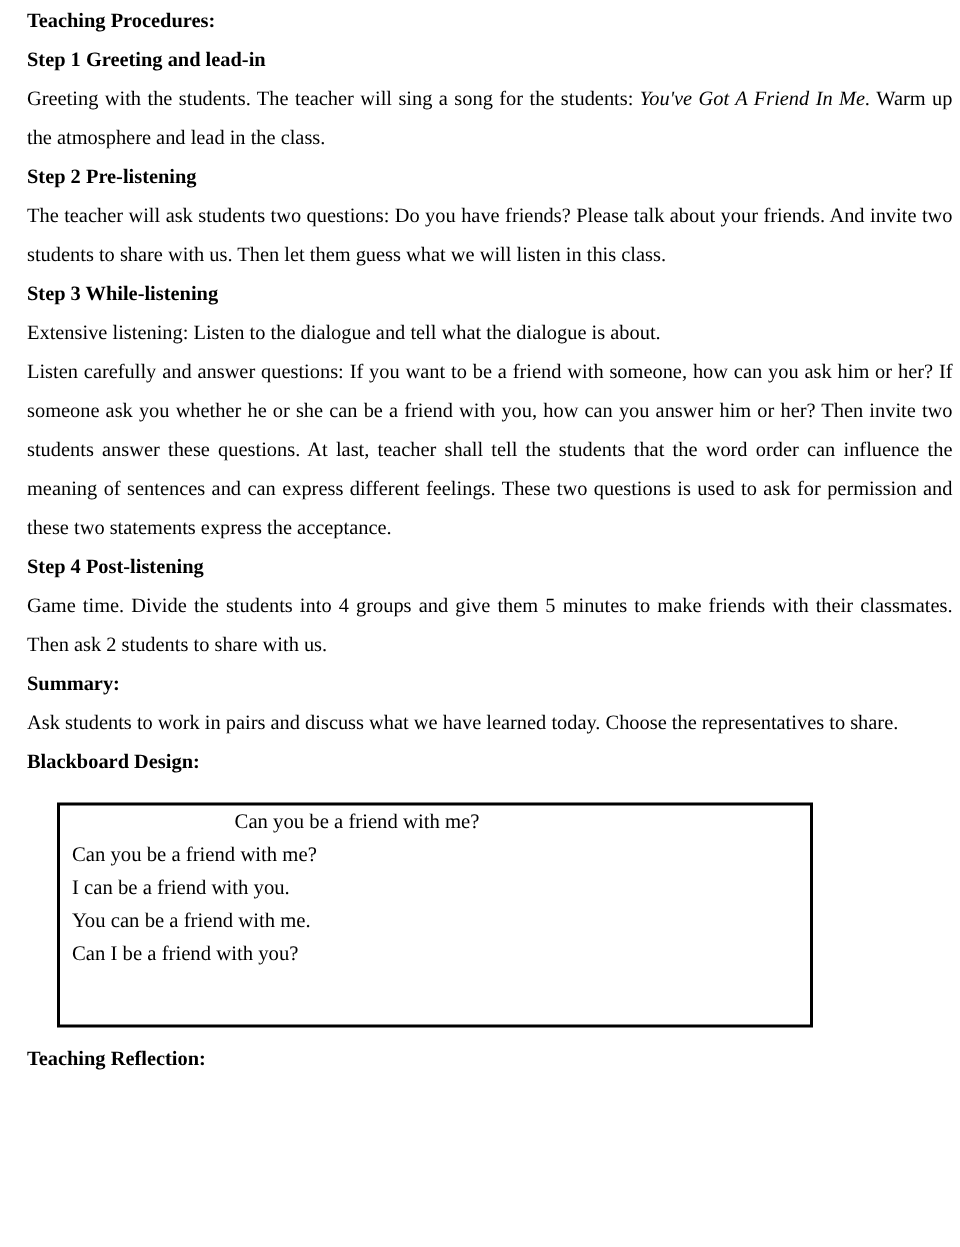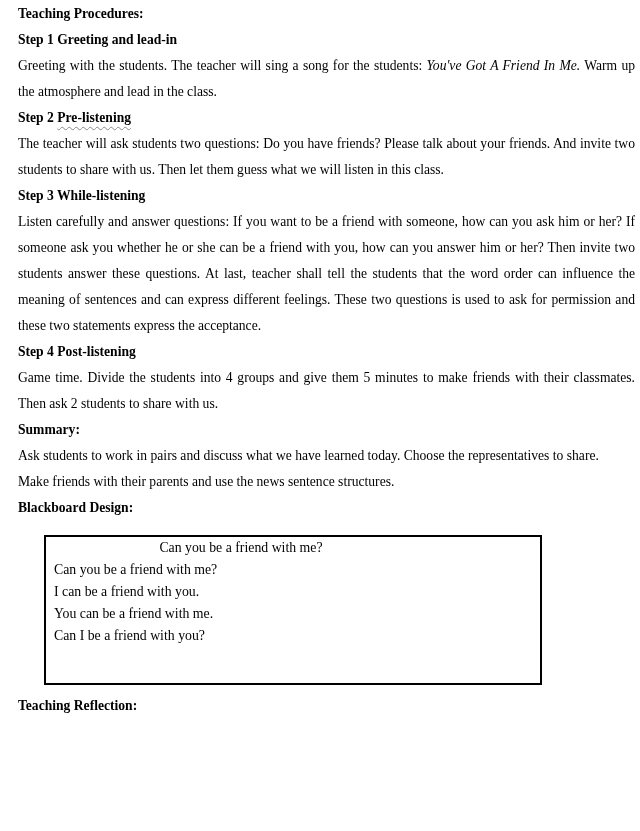--- a/index.html
+++ b/index.html
@@ -19,28 +19,27 @@
     background: #ffffff;
   }
   .page p {
     font-size: 13.6px;
     line-height: 26px;
   }
   .h { font-weight: bold; text-align: left; }
   .b { text-align: justify; }
   .i { font-style: italic; margin-top: 18px; }
   .wavy {
-    text-decoration: underline;
     text-decoration-style: wavy;
     text-decoration-color: #8a8a8a;
     text-decoration-thickness: 1px;
     text-underline-offset: 4px;
   }
   .bbox {
-    margin: 14px 93px 0 26px;
+    margin: 14px 93px 0 20px;
     height: 150px;
     border: 2px solid #000000;
     padding: 0 8px;
     overflow: hidden;
   }
   .bbox p {
     line-height: 22px;
     text-align: left;
     font-size: 13.8px;
   }
@@ -57,28 +56,28 @@
 
   <p class="h">Teaching Procedures:</p>
 
   <p class="h">Step 1 Greeting and lead-in</p>
   <p class="b"><span>Greeting with the students. The teacher will sing a song for the students: </span><span class="i">You've Got A Friend In Me.</span><span> Warm up the atmosphere and lead in the class.</span></p>
 
   <p class="h"><span>Step 2 </span><span class="wavy">Pre-listening</span></p>
   <p class="b">The teacher will ask students two questions: Do you have friends? Please talk about your friends. And invite two students to share with us. Then let them guess what we will listen in this class.</p>
 
   <p class="h">Step 3 While-listening</p>
+  <p class="b">Extensive listening: Listen to the dialogue and tell what the dialogue is about.</p>
   <p class="b">Listen carefully and answer questions: If you want to be a friend with someone, how can you ask him or her? If someone ask you whether he or she can be a friend with you, how can you answer him or her? Then invite two students answer these questions. At last, teacher shall tell the students that the word order can influence the meaning of sentences and can express different feelings. These two questions is used to ask for permission and these two statements express the acceptance.</p>
 
   <p class="h">Step 4 Post-listening</p>
   <p class="b">Game time. Divide the students into 4 groups and give them 5 minutes to make friends with their classmates. Then ask 2 students to share with us.</p>
 
   <p class="h">Summary:</p>
   <p class="b">Ask students to work in pairs and discuss what we have learned today. Choose the representatives to share.</p>
-  <p class="b">Make friends with their parents and use the news sentence structures.</p>
 
   <p class="h">Blackboard Design:</p>
 
   <div class="bbox">
     <p class="bt">Can you be a friend with me?</p>
     <p class="bl">Can you be a friend with me?</p>
     <p class="bl">I can be a friend with you.</p>
     <p class="bl">You can be a friend with me.</p>
     <p class="bl">Can I be a friend with you?</p>
   </div>

